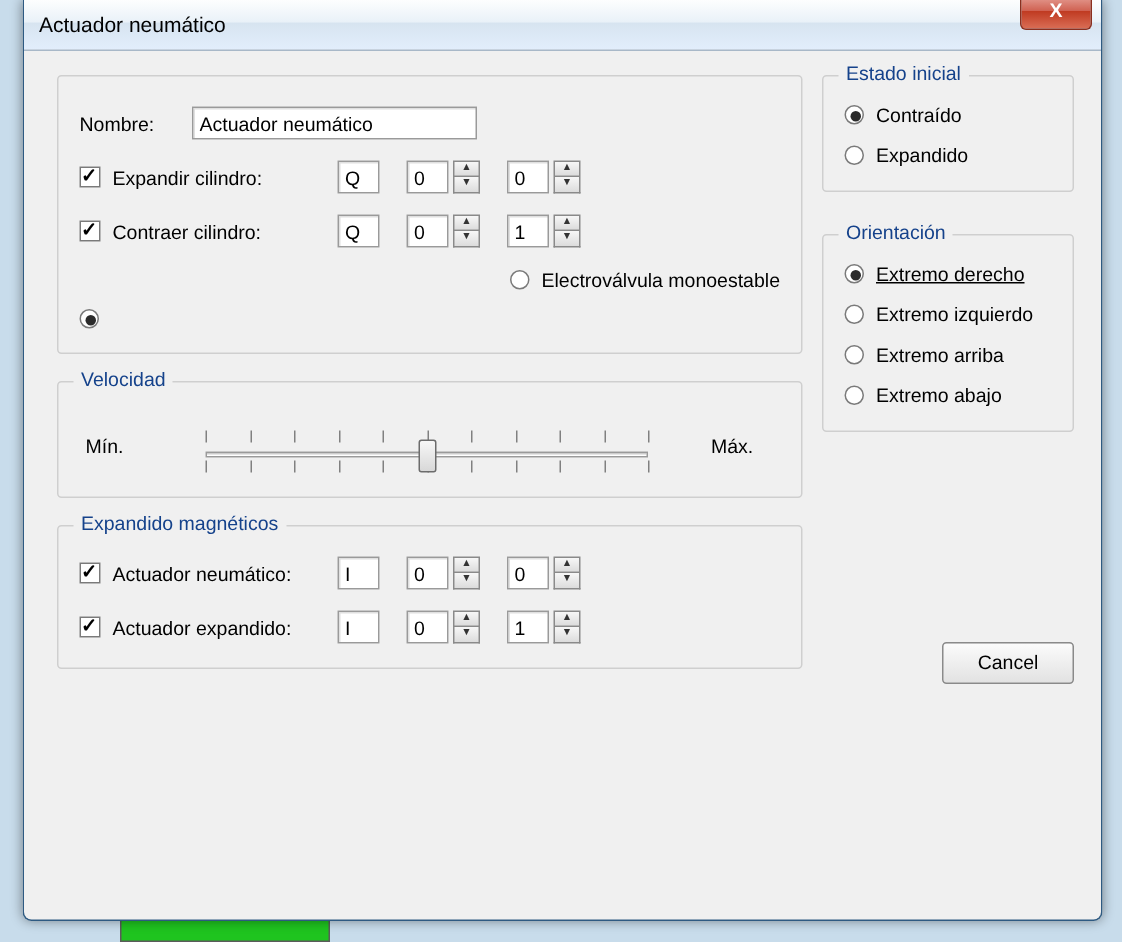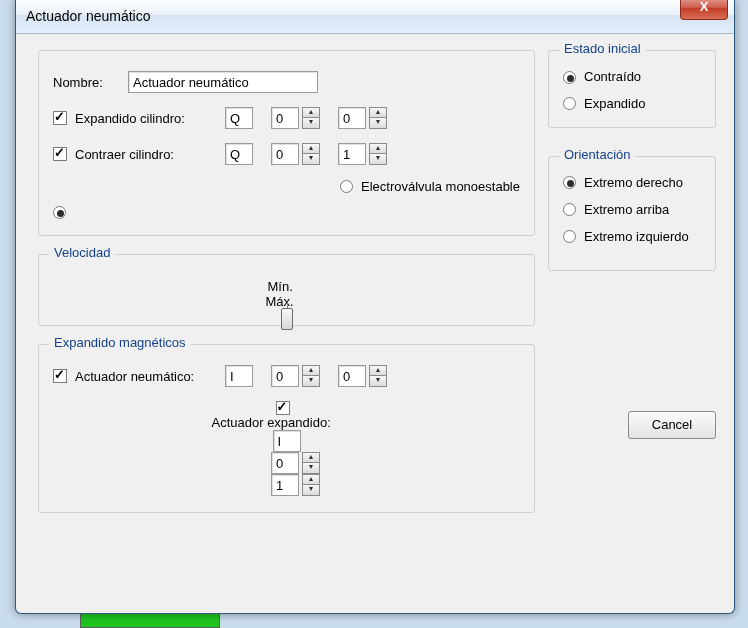--- a/index.html
+++ b/index.html
@@ -261,21 +261,21 @@
     <div class="main-left">
 
       <div class="fieldset" style="padding-top:20px;">
         <div class="row">
           <span class="lbl">Nombre:</span>
           <input class="txt-input txt-wide" value="Actuador neumático" style="">
         </div>
 
         <div class="chk-row">
           <span class="chk checked"></span>
-          <span class="chk-label">Expandido cilindro:</span>
+          <span class="chk-label">Expandir cilindro:</span>
           <input class="txt-input txt-letter" value="Q" style="">
           <div class="spinner-wrap">
             <input class="spinner-val" value="0" style="">
             <div class="spin-btns">
               <div class="spin-btn">▲</div>
               <div class="spin-btn">▼</div>
             </div>
           </div>
           <div class="spinner-wrap">
             <input class="spinner-val" value="0" style="">
@@ -311,21 +311,21 @@
           <span>Electroválvula monoestable</span>
         </div>
         <div class="radio-row" style="margin-bottom:2px;">
           <span class="radiodot selected"></span>
         </div>
       </div>
 
       <div class="fieldset">
         <div class="legend">Velocidad</div>
         <div class="slider-area">
-          <div style="display:flex; align-items:center;flex-direction:column;">
+          <div style="display:flex; align-items:center;">
             <span style="width:38px;">Mín.</span>
             <div class="slider" style="flex:1;">
               <div class="slider-ticks" id="ticks">
                   <div class="tick-t" style="left: 0%;"></div>
                   <div class="tick-b" style="left: 0%;"></div>
                   <div class="tick-t" style="left: 10%;"></div>
                   <div class="tick-b" style="left: 10%;"></div>
                   <div class="tick-t" style="left: 20%;"></div>
                   <div class="tick-b" style="left: 20%;"></div>
                   <div class="tick-t" style="left: 30%;"></div>
@@ -369,21 +369,21 @@
           </div>
           <div class="spinner-wrap">
             <input class="spinner-val" value="0" style="">
             <div class="spin-btns">
               <div class="spin-btn">▲</div>
               <div class="spin-btn">▼</div>
             </div>
           </div>
         </div>
 
-        <div class="chk-row" style="margin-bottom:2px;flex-direction:column;">
+        <div class="chk-row" style="margin-bottom:2px;">
           <span class="chk checked"></span>
           <span class="chk-label">Actuador expandido:</span>
           <input class="txt-input txt-letter" value="I" style="">
           <div class="spinner-wrap">
             <input class="spinner-val" value="0" style="">
             <div class="spin-btns">
               <div class="spin-btn">▲</div>
               <div class="spin-btn">▼</div>
             </div>
           </div>
@@ -395,43 +395,47 @@
             </div>
           </div>
         </div>
       </div>
 
     </div>
 
     <div class="main-right">
       <div class="fieldset side-fs">
         <div class="legend">Estado inicial</div>
-        <div class="radio-row" style="margin-top:4px;align-items:flex-end;">
+        <div class="radio-row" style="margin-top:4px;">
           <span class="radiodot selected"></span>
           <span>Contraído</span>
         </div>
         <div class="radio-row" style="margin-bottom:2px;">
           <span class="radiodot"></span>
           <span>Expandido</span>
         </div>
       </div>
 
       <div class="fieldset side-fs">
         <div class="legend">Orientación</div>
-        <div class="radio-row" style="margin-top:4px;">
+        <div class="radio-row" style="margin-top:4px;text-decoration:underline;">
           <span class="radiodot selected"></span>
           <span>Extremo derecho</span>
+        </div>
+        <div class="radio-row">
+          <span class="radiodot"></span>
+          <span>Extremo izquierdo</span>
         </div>
         <div class="radio-row">
           <span class="radiodot"></span>
           <span>Extremo arriba</span>
         </div>
-        <div class="radio-row">
+        <div class="radio-row" style="margin-bottom:2px;">
           <span class="radiodot"></span>
-          <span>Extremo izquierdo</span>
+          <span>Extremo abajo</span>
         </div>
       </div>
 
       <div style="height:112px;"></div>
 
       <div class="btn">Cancel</div>
     </div>
 
     <div class="clear"></div>
   </div>

